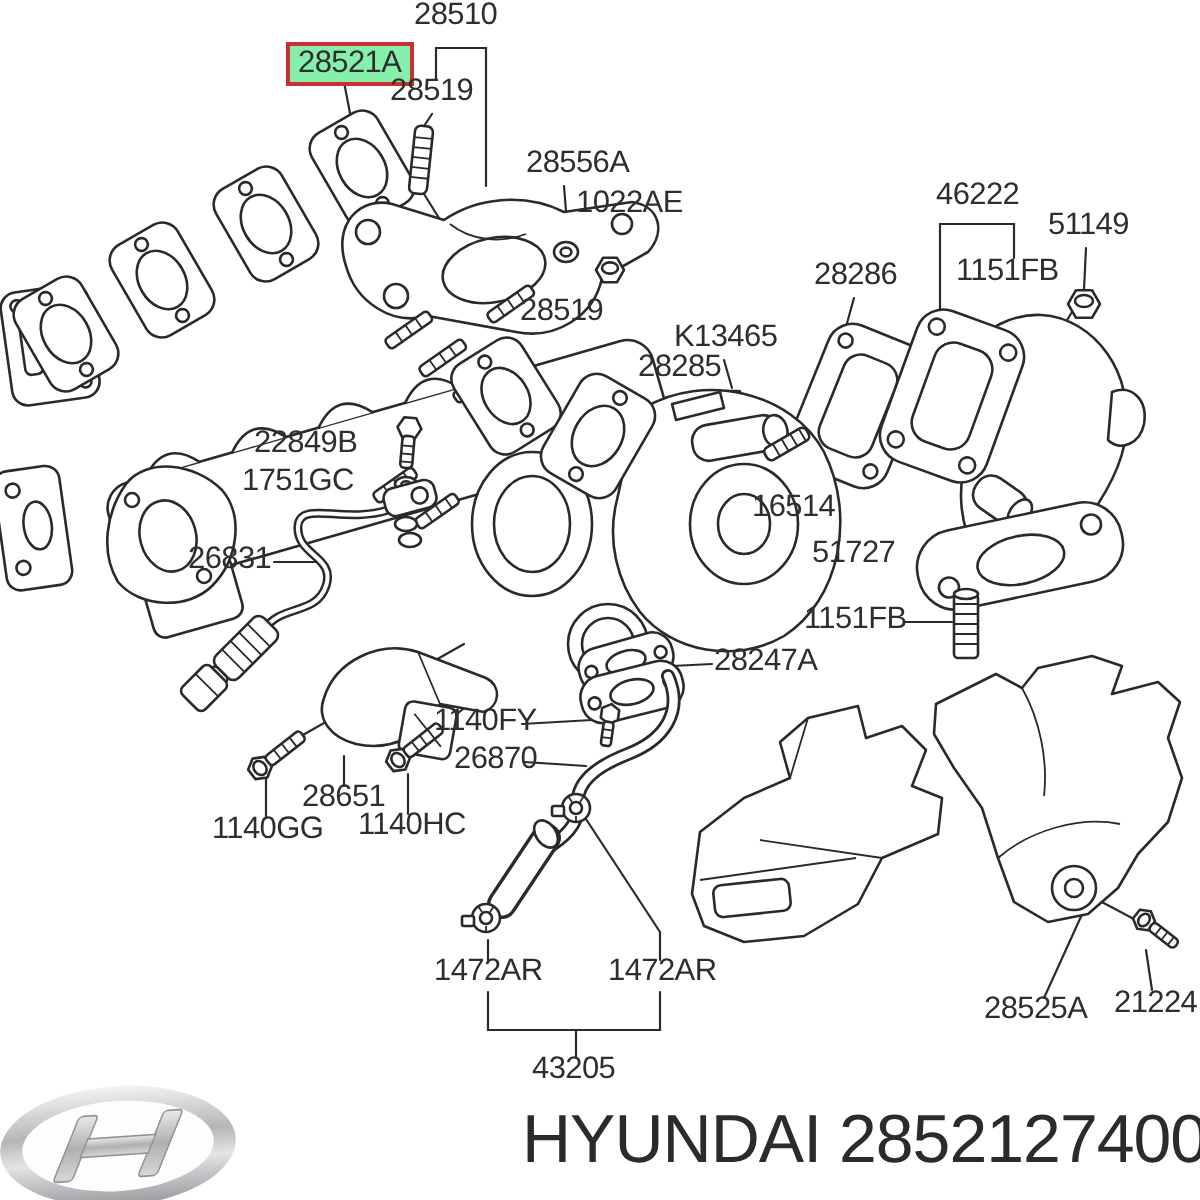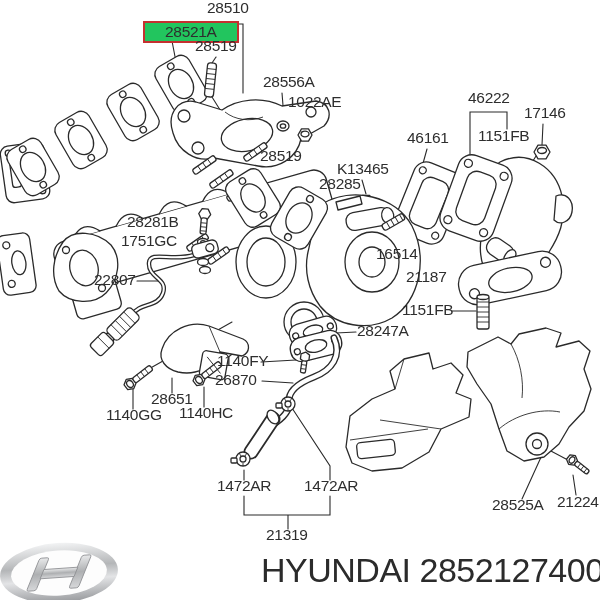--- a/index.html
+++ b/index.html
@@ -8,21 +8,21 @@
   #art{position:absolute;left:0;top:0;}
   .p{fill:#ffffff;stroke:var(--line,#2a2a2a);stroke-width:1.3;stroke-linejoin:round;stroke-linecap:round;}
   .ln{fill:none;stroke:var(--line,#2a2a2a);stroke-width:1.1;stroke-linecap:round;}
   .thin{fill:none;stroke:var(--line,#2a2a2a);stroke-width:0.9;}
   .tube-o{fill:none;stroke:var(--line,#2a2a2a);stroke-width:7;stroke-linecap:round;}
   .tube-i{fill:none;stroke:#fff;stroke-width:4.2;stroke-linecap:round;}
   .hose-o{fill:none;stroke:var(--line,#2a2a2a);stroke-width:15;stroke-linecap:round;}
   .hose-i{fill:none;stroke:#fff;stroke-width:11.5;stroke-linecap:round;}
   .lbl{position:absolute;font-size:15.5px;letter-spacing:-0.3px;color:#2e2e2e;
        white-space:nowrap;line-height:15px;}
-  .lbl.boxed{border:2px solid var(--accent,#c53030);padding:1px 20px 2px;background:#22c55e;}
+  .lbl.boxed{border:2px solid var(--accent,#c53030);padding:1px 4px 2px;background:#86efac;}
   #footer-text{position:absolute;left:261px;top:551px;font-size:34px;letter-spacing:-0.5px;
        color:#2b2b2b;white-space:nowrap;}
   #brand-logo{position:absolute;left:-4px;top:539px;}
 </style>
 </head>
 <body>
 
 <div id="stage">
 
   <svg id="art" width="600" height="600" viewBox="0 0 600 600">
@@ -365,37 +365,37 @@
   <div class="lbl" style="left:207px;top:0px">28510</div>
   <div class="lbl boxed" style="left:143px;top:21px">28521A</div>
   <div class="lbl" style="left:195px;top:38px">28519</div>
   <div class="lbl" style="left:263px;top:74px">28556A</div>
   <div class="lbl" style="left:288px;top:94px">1022AE</div>
   <div class="lbl" style="left:260px;top:148px">28519</div>
   <div class="lbl" style="left:319px;top:176px">28285</div>
   <div class="lbl" style="left:337px;top:161px">K13465</div>
   <div class="lbl" style="left:468px;top:90px">46222</div>
   <div class="lbl" style="left:478px;top:128px">1151FB</div>
-  <div class="lbl" style="left:524px;top:105px">17146</div>
-  <div class="lbl" style="left:407px;top:130px">46161</div>
-  <div class="lbl" style="left:127px;top:214px">28281B</div>
+  <div class="lbl" style="left:524px;top:105px">51149</div>
+  <div class="lbl" style="left:407px;top:130px">28286</div>
+  <div class="lbl" style="left:127px;top:214px">22849B</div>
   <div class="lbl" style="left:121px;top:233px">1751GC</div>
-  <div class="lbl" style="left:94px;top:272px">22807</div>
+  <div class="lbl" style="left:94px;top:272px">26831</div>
   <div class="lbl" style="left:376px;top:246px">16514</div>
-  <div class="lbl" style="left:406px;top:269px">21187</div>
+  <div class="lbl" style="left:406px;top:269px">51727</div>
   <div class="lbl" style="left:402px;top:302px">1151FB</div>
   <div class="lbl" style="left:357px;top:323px">28247A</div>
   <div class="lbl" style="left:217px;top:353px">1140FY</div>
-  <div class="lbl" style="left:215px;top:372px">26870</div>
+  <div class="lbl" style="left:227px;top:372px">26870</div>
   <div class="lbl" style="left:151px;top:391px">28651</div>
   <div class="lbl" style="left:106px;top:407px">1140GG</div>
   <div class="lbl" style="left:179px;top:405px">1140HC</div>
   <div class="lbl" style="left:217px;top:478px">1472AR</div>
   <div class="lbl" style="left:304px;top:478px">1472AR</div>
-  <div class="lbl" style="left:266px;top:527px">21319</div>
+  <div class="lbl" style="left:266px;top:527px">43205</div>
   <div class="lbl" style="left:492px;top:497px">28525A</div>
   <div class="lbl" style="left:557px;top:494px">21224</div>
 
   <div id="footer-text"><span>HYUNDAI</span>&nbsp;<span>2852127400</span></div>
 
   <svg id="brand-logo" width="126" height="64" viewBox="0 0 126 64">
     <defs>
       <linearGradient id="chromeRing" x1="0" y1="0" x2="0" y2="1">
         <stop offset="0" stop-color="#f2f3f4"></stop>
         <stop offset="0.4" stop-color="#b4b6b8"></stop>

